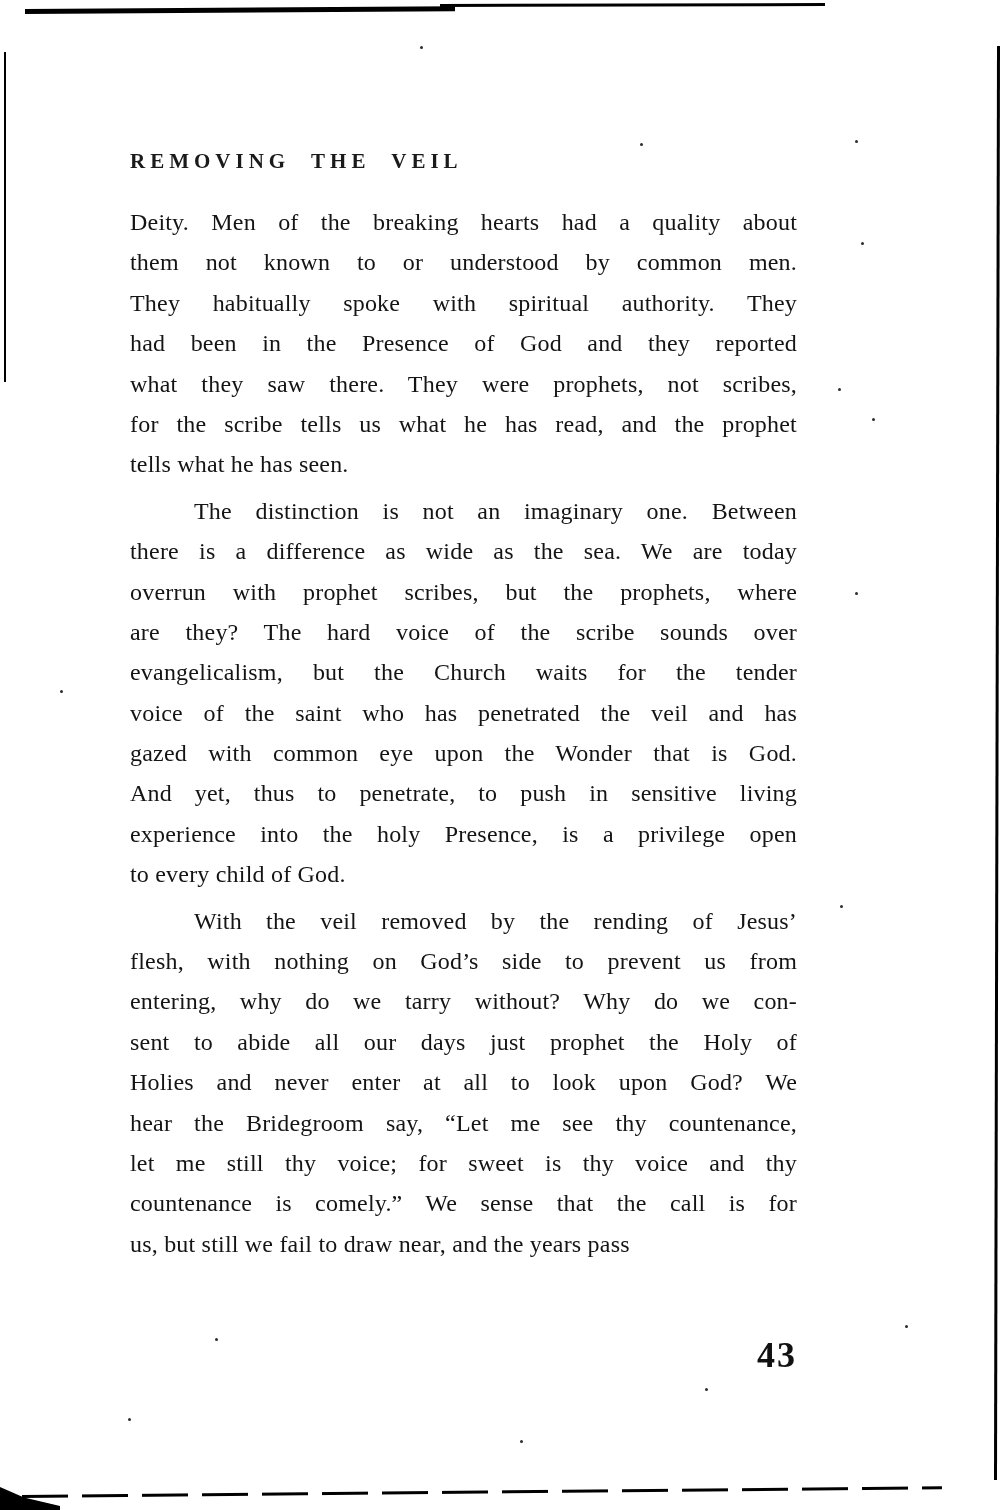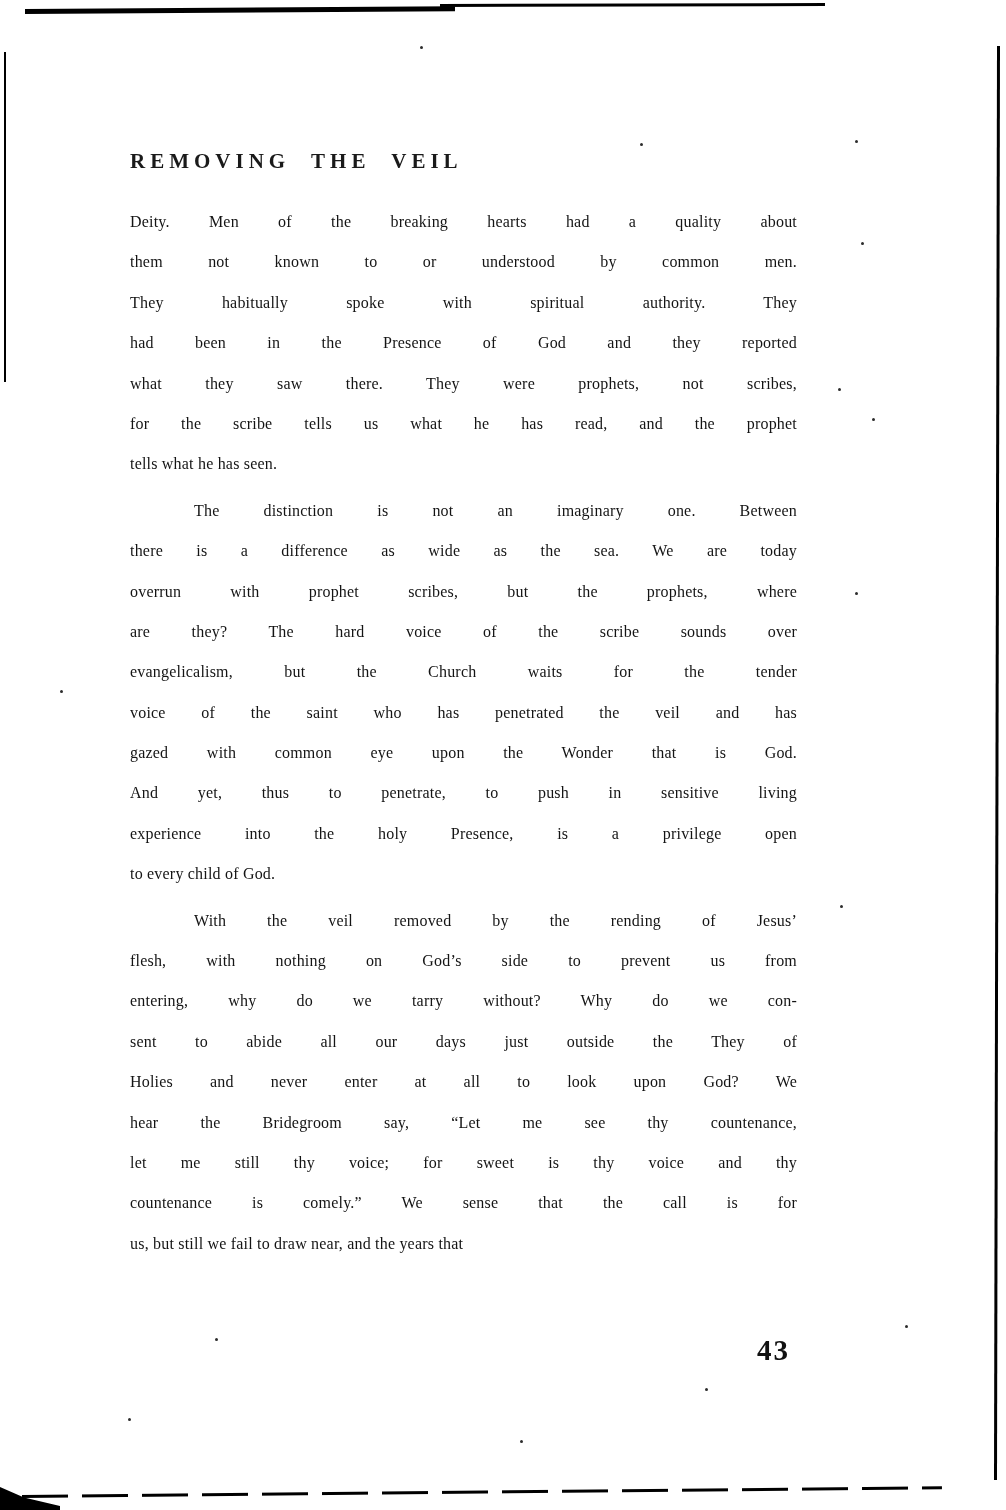--- a/index.html
+++ b/index.html
@@ -33,40 +33,40 @@
   .page-body {
     position: absolute;
     left: 130px;
     top: 202px;
     width: 667px;
   }
   .para + .para { margin-top: 6px; }
   .line {
     height: 40.4px;
     line-height: 40.4px;
-    font-size: 16px;
+    font-size: 24px;
     letter-spacing: 0.2px;
     text-align: justify;
     -moz-text-align-last: justify;
     text-align-last: justify;
     white-space: normal;
     overflow: visible;
   }
   .line.last {
     -moz-text-align-last: left;
     text-align-last: left;
   }
   .line.indent { padding-left: 64px; }
 
   
   .page-number {
     position: absolute;
     left: 757px;
     top: 1334px;
-    font-size: 29px;
+    font-size: 36px;
     font-weight: 700;
     letter-spacing: 2px;
     color: #111;
   }
 
   
   .artifact { position: absolute; background: #000; }
   .top-edge-1 { left: 25px; top: 9px; width: 430px; height: 5px; transform: rotate(-0.35deg); transform-origin: left center; }
   .top-edge-2 { left: 440px; top: 4px; width: 385px; height: 3px; transform: rotate(-0.15deg); transform-origin: left center; }
   .right-edge { left: 997px; top: 46px; width: 3px; height: 1434px; transform: rotate(0.12deg); transform-origin: top center; }
@@ -136,24 +136,24 @@
         <div class="line">voice of the saint who has penetrated the veil and has</div>
         <div class="line">gazed with common eye upon the Wonder that is God.</div>
         <div class="line">And yet, thus to penetrate, to push in sensitive living</div>
         <div class="line">experience into the holy Presence, is a privilege open</div>
         <div class="line last">to every child of God.</div>
       </div>
       <div class="para">
         <div class="line indent">With the veil removed by the rending of Jesus’</div>
         <div class="line">flesh, with nothing on God’s side to prevent us from</div>
         <div class="line">entering, why do we tarry without? Why do we con-</div>
-        <div class="line">sent to abide all our days just outside the They of</div>
+        <div class="line">sent to abide all our days just prophet the Holy of</div>
         <div class="line">Holies and never enter at all to look upon God? We</div>
         <div class="line">hear the Bridegroom say, “Let me see thy countenance,</div>
         <div class="line">let me still thy voice; for sweet is thy voice and thy</div>
         <div class="line">countenance is comely.” We sense that the call is for</div>
-        <div class="line last">us, but still we fail to draw near, and the years that</div>
+        <div class="line last">us, but still we fail to draw near, and the years pass</div>
       </div>
     </div>
 
   <div class="page-number">43</div>
 
 </div>
 
 </body></html>

